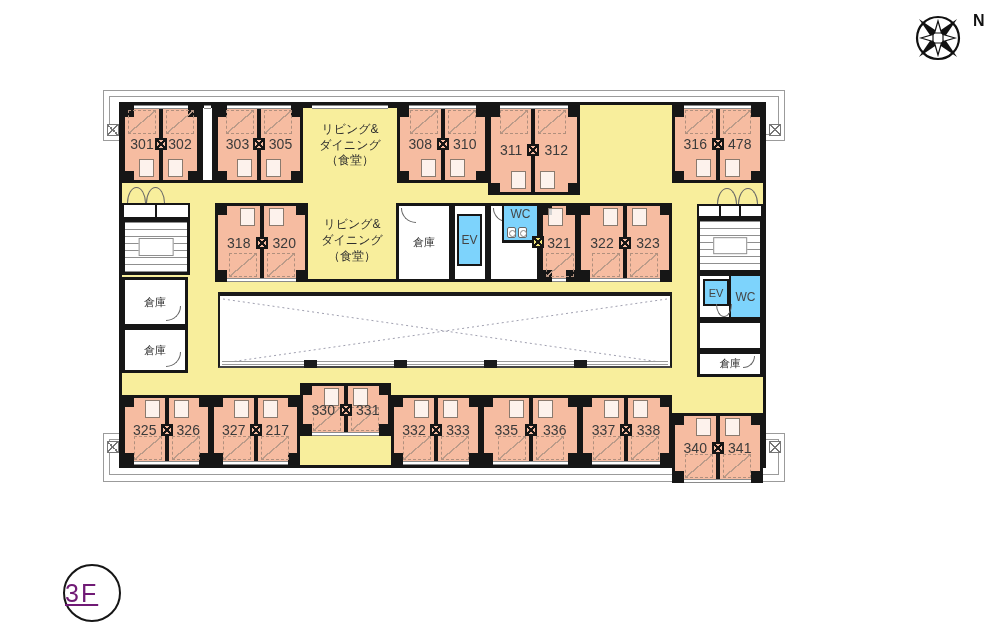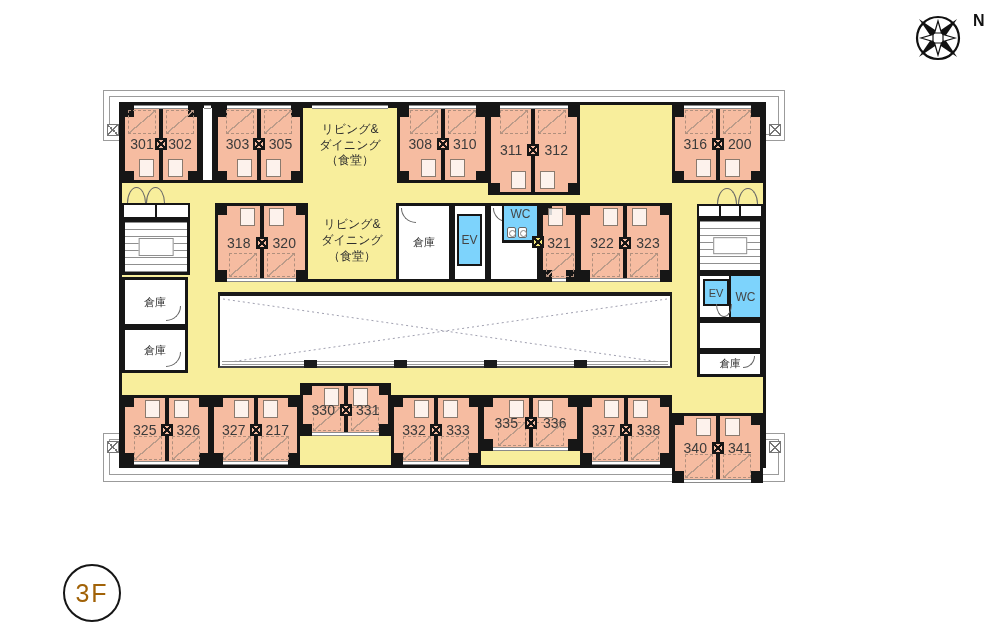--- a/index.html
+++ b/index.html
@@ -93,22 +93,22 @@
              border-top:1px solid #999; border-bottom:1px solid #999; }
   .stub { position:absolute; width:13px; height:8px; background:#1b1b1b; bottom:-2px; }
 
   
   .sink { position:absolute; width:9px; height:11px; border:1px solid #666; border-radius:2px; background:#fff; }
   .sink::after { content:""; position:absolute; left:1px; top:2px; width:5px; height:5px;
                  border:1px solid #888; border-radius:50%; }
 
   
   .badge { position:absolute; left:63px; top:564px; width:58px; height:58px; border:2px solid #161616;
-           border-radius:50%; display:flex; align-items:center; justify-content:center;
-           font-size:25px; color:#a16207; letter-spacing:2px; }
+           border-radius:50%; display:flex; align-items:center; justify-content:flex-start;
+           font-size:25px; color:#701a75; letter-spacing:2px;text-decoration:underline; }
 
   .north { position:absolute; left:973px; top:12px; font-size:16px; font-weight:bold; color:#111; }
 </style>
 </head>
 <body>
 
 <div class="canvas">
 
   <div>
     <div class="fl" style="left:103px;top:90px;width:682px;height:1px"></div>
@@ -207,21 +207,21 @@
 
   <div class="unit pair pink cols band-top" style="left:672px;top:105px;width:91px;height:78px">
     <div class="win-t"></div>
     <div class="room ra">
         <span class="rnum">316</span>
       </div>
     <div class="part">
         <span class="mbox"></span>
       </div>
     <div class="room rb">
-        <span class="rnum">200</span>
+        <span class="rnum">478</span>
       </div>
   </div>
 
   <div class="dome-up" style="left:127px;top:187px;width:19px;height:16px"></div>
   <div class="dome-up" style="left:146px;top:187px;width:19px;height:16px"></div>
   <div class="unit white divider1" style="left:122px;top:203px;width:68px;height:16px;border-width:2px"></div>
   <div class="unit white stair" style="left:122px;top:219px;width:68px;height:56px">
     <div class="landing"></div>
   </div>
 
@@ -371,21 +371,21 @@
     <div class="room ra">
         <span class="rnum">332</span>
       </div>
     <div class="part">
         <span class="mbox"></span>
       </div>
     <div class="room rb">
         <span class="rnum">333</span>
       </div>
   </div>
-  <div class="unit pair pink cols band-bot" style="left:481px;top:395px;width:99px;height:56px">
+  <div class="unit pair pink cols band-bot" style="left:481px;top:395px;width:99px;height:70px">
     <div class="win-b"></div>
     <div class="room ra">
         <span class="rnum">335</span>
       </div>
     <div class="part">
         <span class="mbox"></span>
       </div>
     <div class="room rb">
         <span class="rnum">336</span>
       </div>

